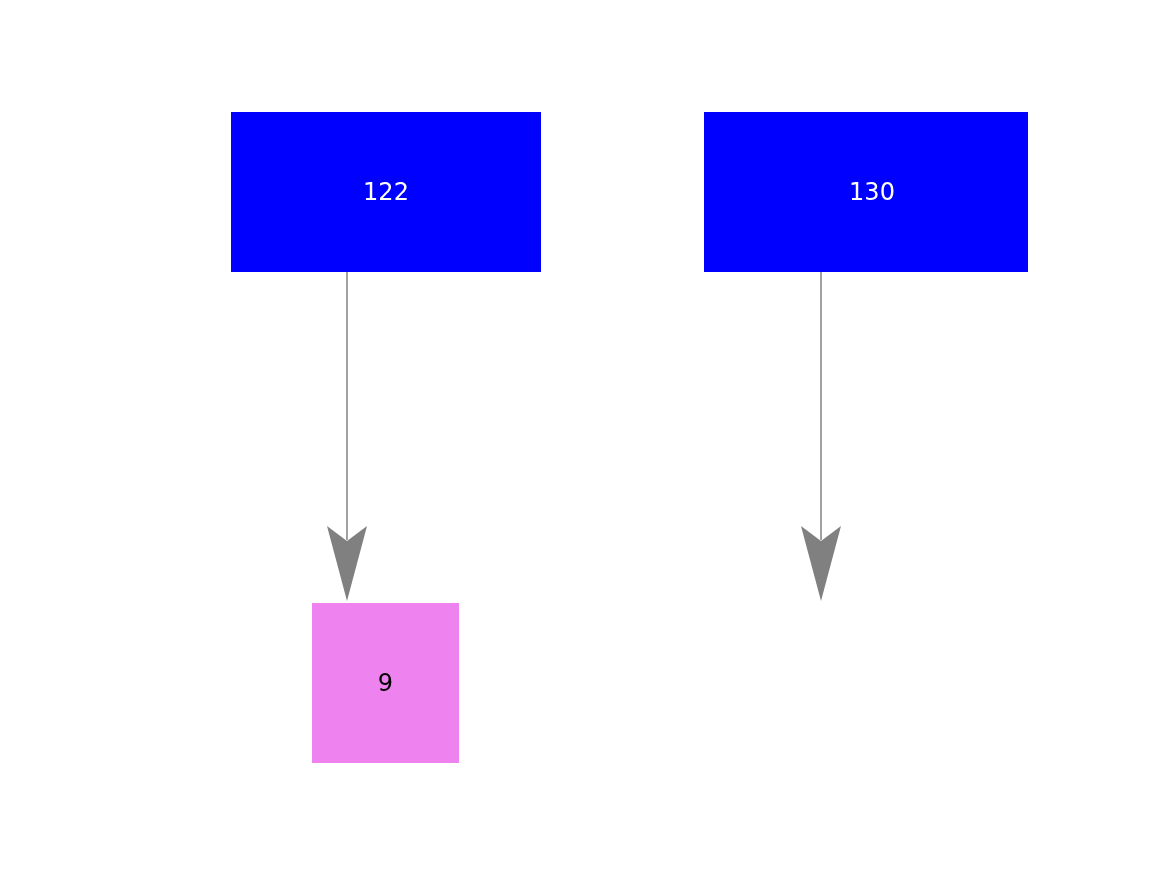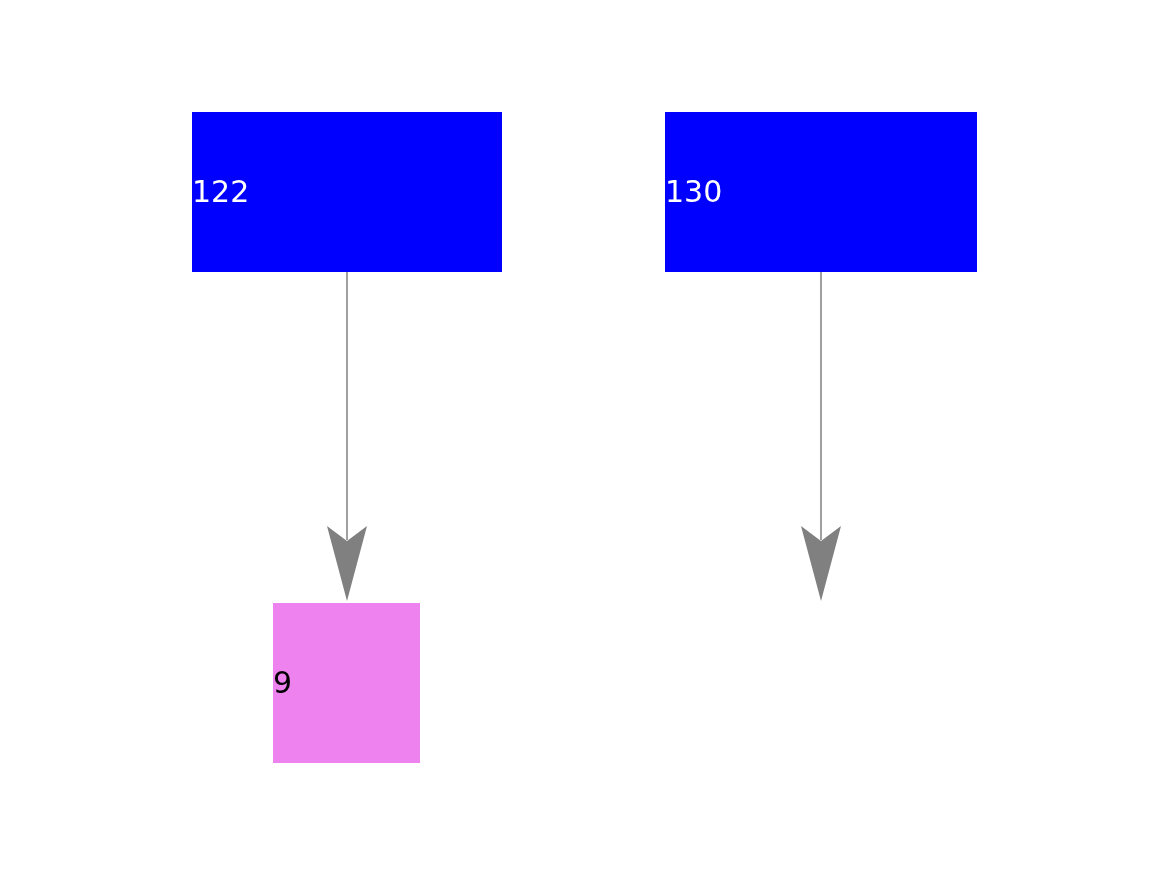--- a/index.html
+++ b/index.html
@@ -12,23 +12,24 @@
     position: relative;
     width: 1167px;
     height: 875px;
     background: var(--background, #ffffff);
     overflow: hidden;
   }
   .node {
     position: absolute;
     display: flex;
     align-items: center;
-    justify-content: flex-start;
-    font-size: 30px;
+    justify-content: center;
+    font-size: 24px;
     line-height: 1;
+    margin-left: 39px;
   }
   .node.parent {
     background: var(--parent-fill, #0000ff);
     color: var(--parent-text, #ffffff);
   }
   .node.child {
     background: var(--child-fill, #ee82ee);
     color: var(--child-text, #000000);
   }
   svg.arrows {
@@ -48,21 +49,21 @@
 </style>
 </head>
 <body>
 
 <div class="canvas">
 
   <div class="node parent" style="left:192px; top:112px; width:310px; height:160px;">
     <span>122</span>
   </div>
 
-  <div class="node parent" style="left:665px; top:112px; width:312px; height:160px;">
+  <div class="node parent" style="left:665px; top:112px; width:312px; height:160px;padding-left:12px;">
     <span>130</span>
   </div>
 
   <div class="node child" style="left:273px; top:603px; width:147px; height:160px;">
     <span>9</span>
   </div>
 
 
   <svg class="arrows" width="1167" height="875" viewBox="0 0 1167 875">
     <g>

